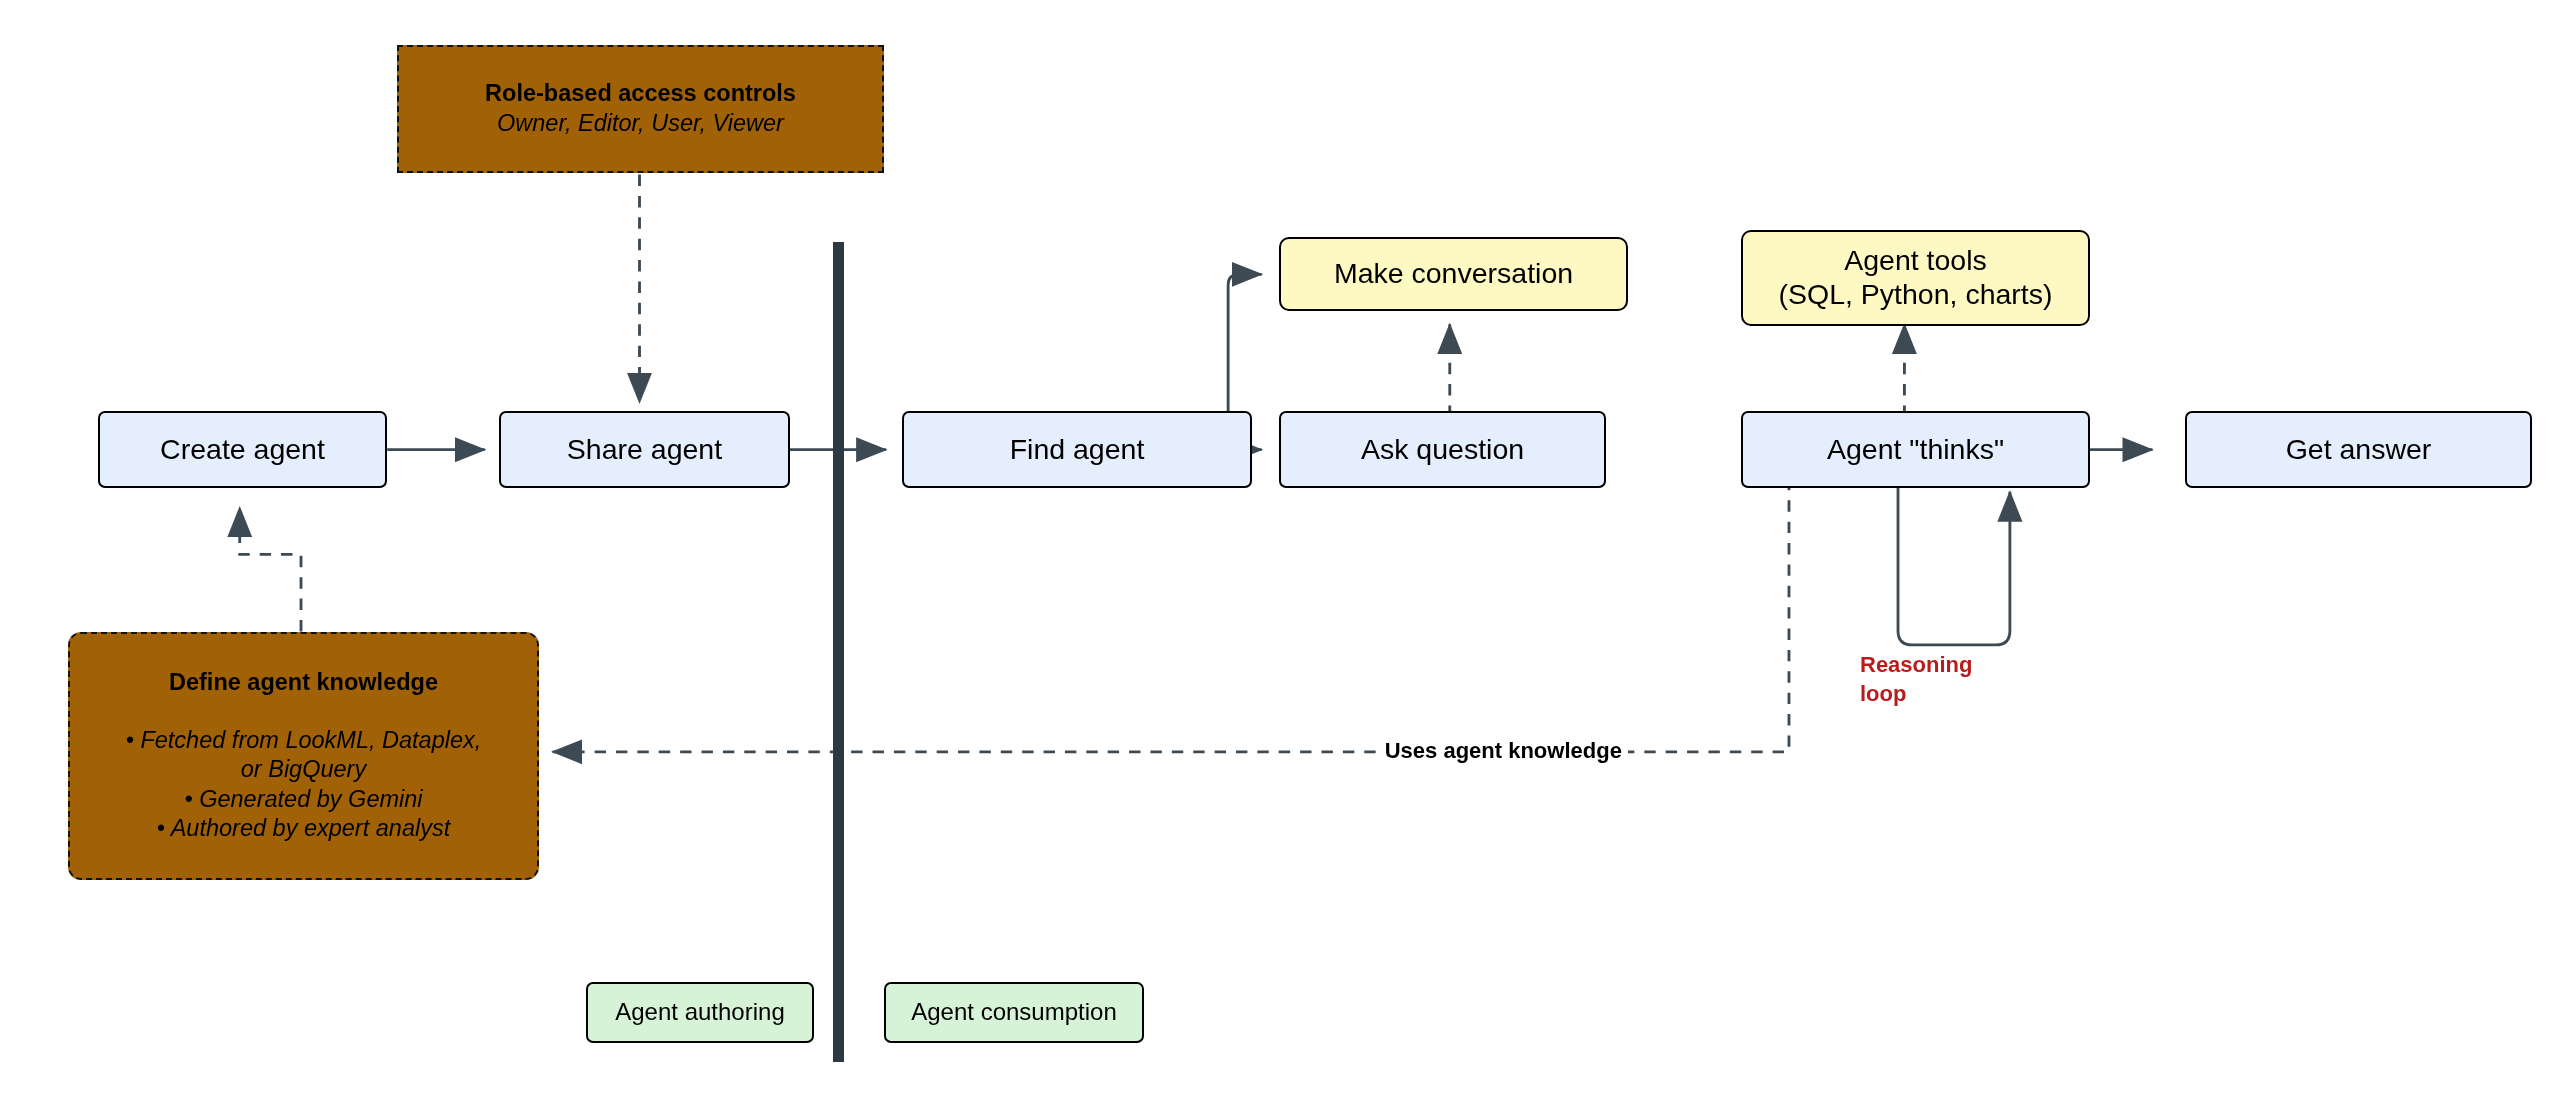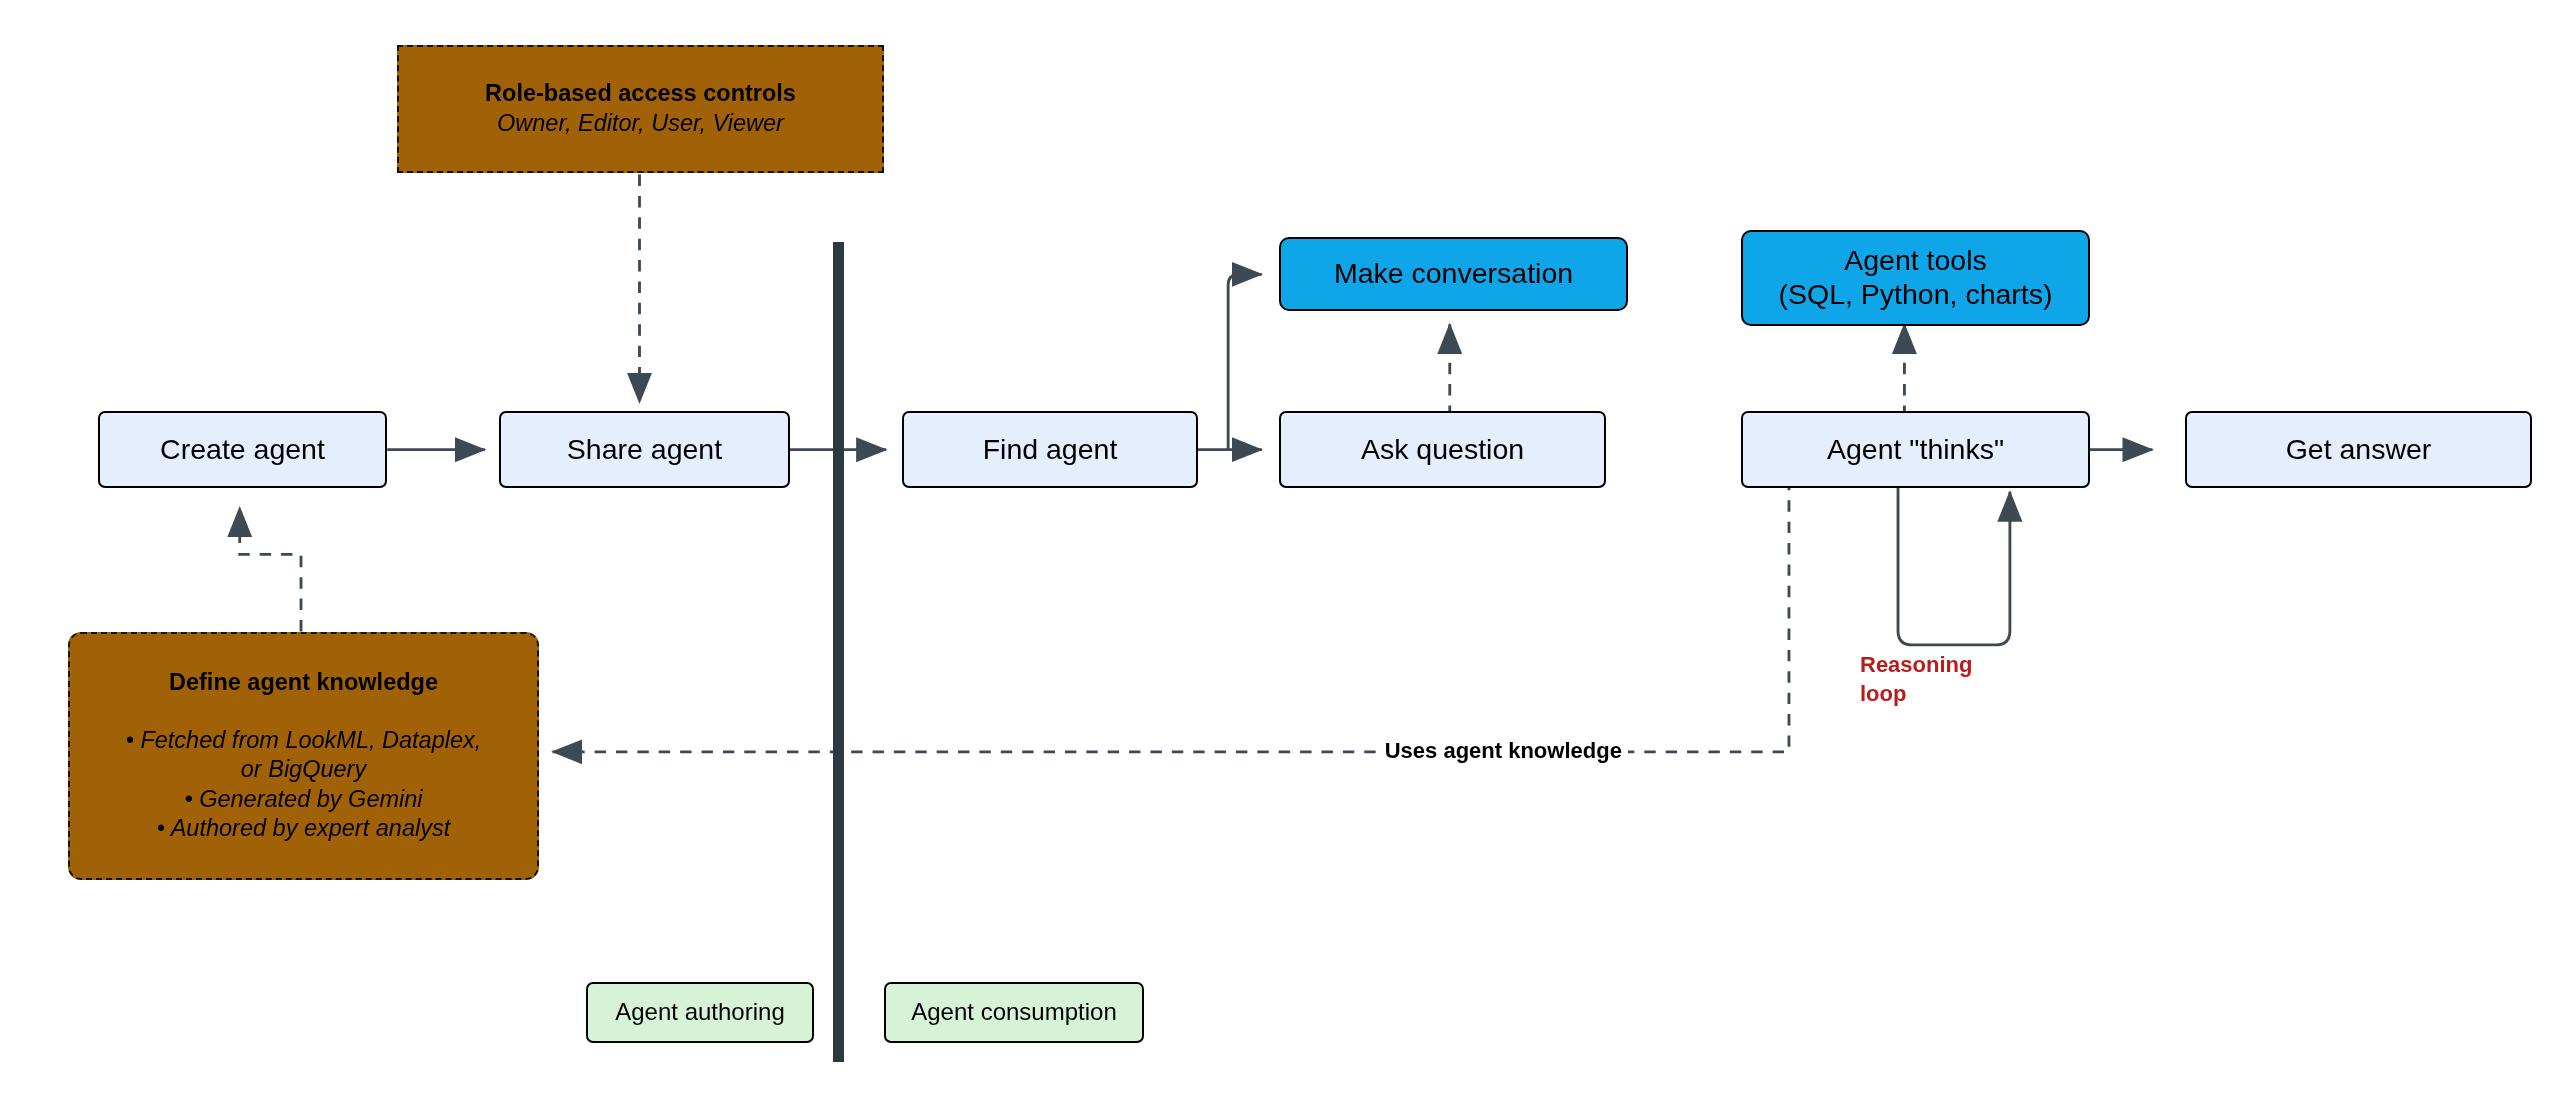--- a/index.html
+++ b/index.html
@@ -35,21 +35,21 @@
     text-align: center;
     border: 2.9px solid #000000;
     border-radius: 10px;
     font-size: 28.5px;
     line-height: 1.18;
     color: #000000;
     font-family: "Liberation Sans", sans-serif;
     white-space: pre-line;
   }
   .node-blue  { background: #e4eefc; border-radius: 7px; }
-  .node-white { background: #0ea5e9; }
+  .node-white { background: #fef9c3; }
   .node-green {
     background: #d7f3d7;
     border-width: 2.1px;
     border-radius: 7px;
     font-size: 24px;
   }
   .note-box {
     position: absolute;
     box-sizing: border-box;
     display: flex;
@@ -166,21 +166,21 @@
     <div class="note-list" style="white-space:pre-line;">• Fetched from LookML, Dataplex,
 or BigQuery
 • Generated by Gemini
 • Authored by expert analyst</div>
   </div>
 
   <div class="node-box node-blue" style="left:98px; top:411px; width:289px; height:77px;">Create agent</div>
 
   <div class="node-box node-blue" style="left:499px; top:411px; width:291px; height:77px;">Share agent</div>
 
-  <div class="node-box node-blue" style="left:902px; top:411px; width:296px; height:77px;">Find agent</div>
+  <div class="node-box node-blue" style="left:902px; top:411px; width:350px; height:77px;">Find agent</div>
 
   <div class="node-box node-white" style="left:1279px; top:237px; width:349px; height:74px;">Make conversation</div>
 
   <div class="node-box node-blue" style="left:1279px; top:411px; width:327px; height:77px;">Ask question</div>
 
   <div class="node-box node-white" style="left:1741px; top:230px; width:349px; height:96px;">Agent tools
 (SQL, Python, charts)</div>
 
   <div class="node-box node-blue" style="left:1741px; top:411px; width:349px; height:77px;">Agent "thinks"</div>
 

